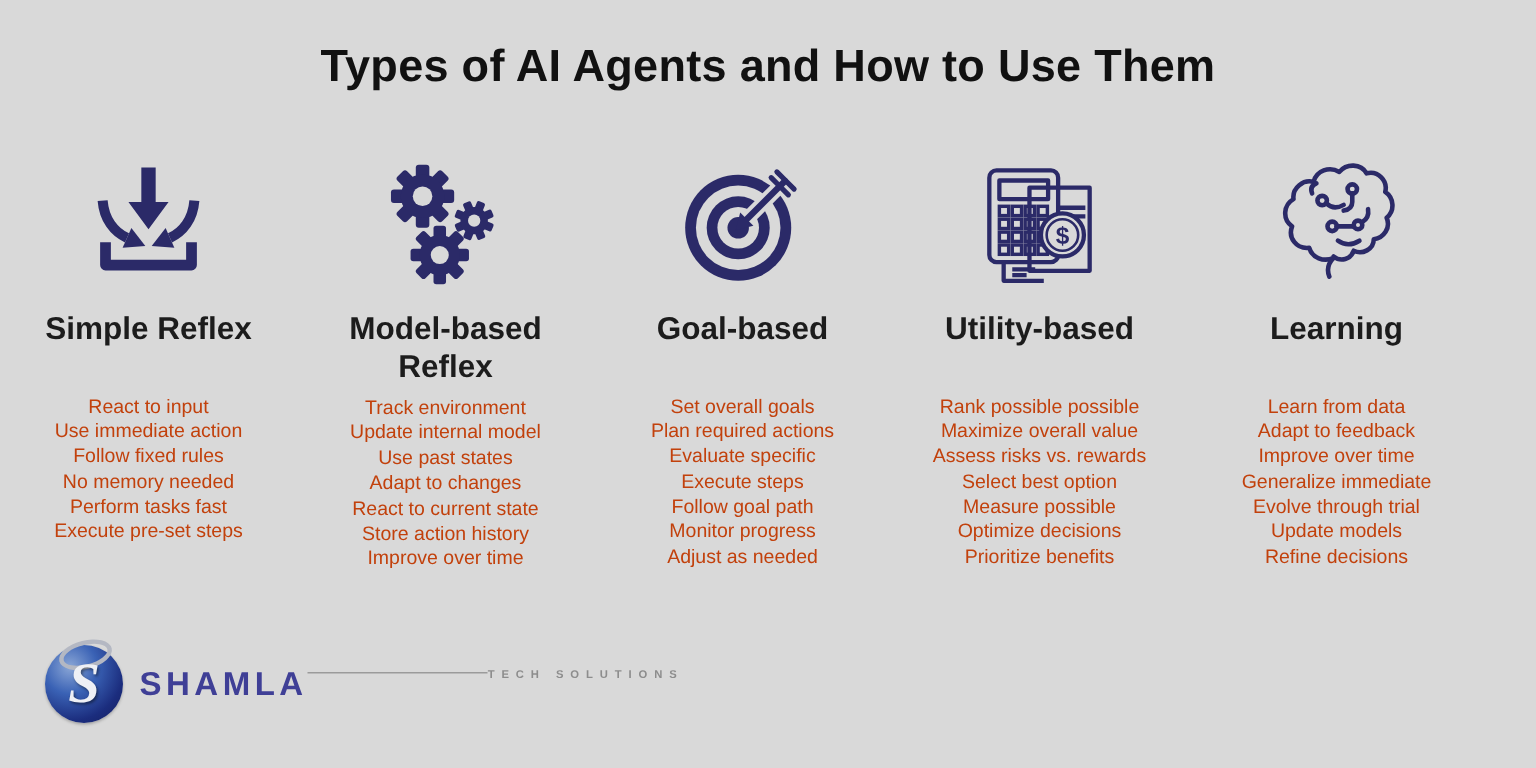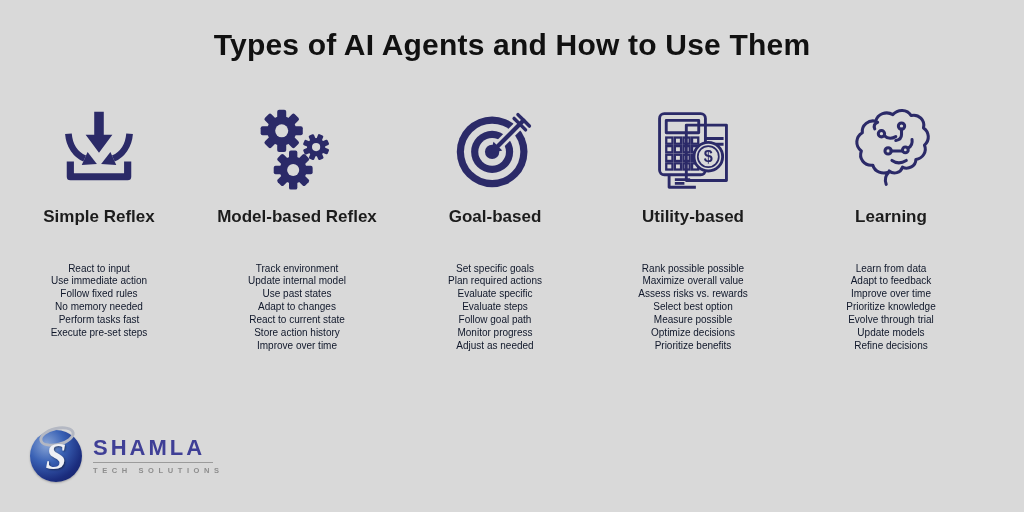--- a/index.html
+++ b/index.html
@@ -15,45 +15,45 @@
     font-size:30px;font-weight:800;color:#111;letter-spacing:.2px;
     line-height:1.15;
   }
   .columns{
     display:grid;grid-template-columns:repeat(5,1fr);
     padding:0 34px 0 0;margin-top:40px;
   }
   .column{display:flex;flex-direction:column;align-items:center;text-align:center;}
   .icon-box{height:92px;display:flex;align-items:center;justify-content:center;}
   .col-title{
-    margin:12px 0 0;font-size:17px;font-weight:700;color:#1c1c1c;
+    margin:12px 0 0;font-size:21px;font-weight:700;color:#1c1c1c;
     line-height:1.22;min-height:50px;max-width:160px;
   }
   .col-items{
     list-style:none;margin:6px 0 0;padding:0;
-    font-size:10px;color:#0f172a;line-height:1.29;font-weight:400;
+    font-size:13px;color:#c2410c;line-height:1.29;font-weight:400;
   }
   
   .logo{position:absolute;left:30px;top:430px;display:flex;align-items:center;gap:11px;}
   .logo-mark{
     width:52px;height:52px;border-radius:50%;position:relative;
     background:radial-gradient(circle at 32% 28%, #8aa6d6 0%, #3a62b5 35%, #1b2d7e 70%, #131c5a 100%);
     display:flex;align-items:center;justify-content:center;
     box-shadow:0 1px 2px rgba(0,0,0,.25);
   }
   .logo-mark::before{
     content:"";position:absolute;top:-3px;left:9px;width:30px;height:13px;
     border:3px solid #b4b8c3;border-radius:50%;transform:rotate(-14deg);
   }
   .logo-mark .monogram{
     color:#eef0f5;font-family:"Liberation Serif",serif;font-size:38px;
     font-style:italic;font-weight:bold;line-height:1;position:relative;
     text-shadow:1px 1px 2px rgba(0,0,0,.45);
   }
-  .logo-text{display:flex;flex-direction:column;}
+  .logo-text{display:flex;flex-direction:row;}
   .brand-name{font-size:22px;font-weight:700;color:#3f3f96;letter-spacing:3px;line-height:1;}
   .brand-divider{height:1px;background:#9b9b9b;width:120px;margin:3px 0;}
   .brand-tagline{font-size:7.5px;font-weight:600;color:#8d8d8d;letter-spacing:4.6px;}
   svg{display:block;}
 </style>
 </head>
 <body>
 
 <div class="page">
   <h1 class="title">Types of AI Agents and How to Use Them</h1>
@@ -144,24 +144,24 @@
     <g stroke="#2b2a68" stroke-width="3.6" stroke-linecap="round">
       <line x1="75" y1="15" x2="69" y2="9"></line>
       <line x1="75" y1="15" x2="81" y2="21"></line>
       <line x1="71" y1="19" x2="65" y2="13"></line>
       <line x1="71" y1="19" x2="77" y2="25"></line>
     </g>
   </svg>
         </div>
         <h2 class="col-title">Goal-based</h2>
         <ul class="col-items">
-          <li>Set specific goals</li>
+          <li>Set overall goals</li>
           <li>Plan required actions</li>
           <li>Evaluate specific</li>
-          <li>Evaluate steps</li>
+          <li>Execute steps</li>
           <li>Follow goal path</li>
           <li>Monitor progress</li>
           <li>Adjust as needed</li>
         </ul>
       </div>
       <div class="column">
         <div class="icon-box">
           <svg width="86" height="86" viewBox="0 0 90 90">
     <g stroke="#2b2a68" stroke-width="3" fill="none" stroke-linejoin="round">
       <rect x="38" y="20" width="42" height="58"></rect>
@@ -233,21 +233,21 @@
       <circle cx="42" cy="47" r="3.3"></circle>
       <circle cx="60" cy="46" r="3"></circle>
     </g>
   </svg>
         </div>
         <h2 class="col-title">Learning</h2>
         <ul class="col-items">
           <li>Learn from data</li>
           <li>Adapt to feedback</li>
           <li>Improve over time</li>
-          <li>Prioritize knowledge</li>
+          <li>Generalize immediate</li>
           <li>Evolve through trial</li>
           <li>Update models</li>
           <li>Refine decisions</li>
         </ul>
       </div>
     </div>
 
   <div class="logo">
     <div class="logo-mark">
       <span class="monogram">S</span>

